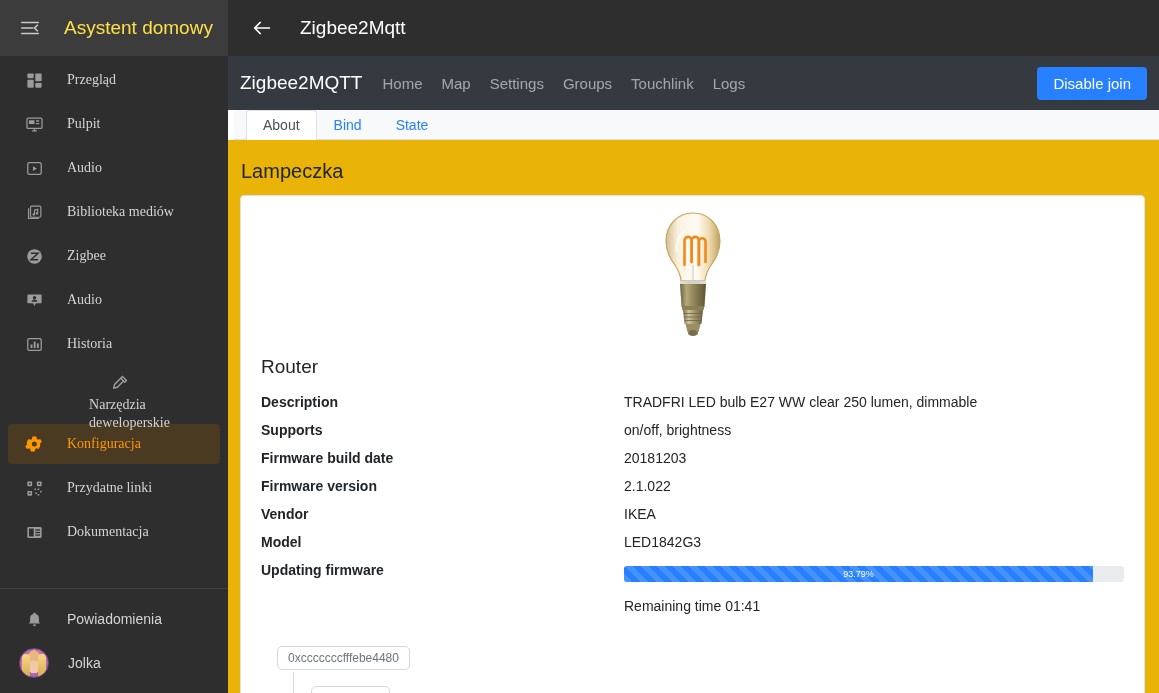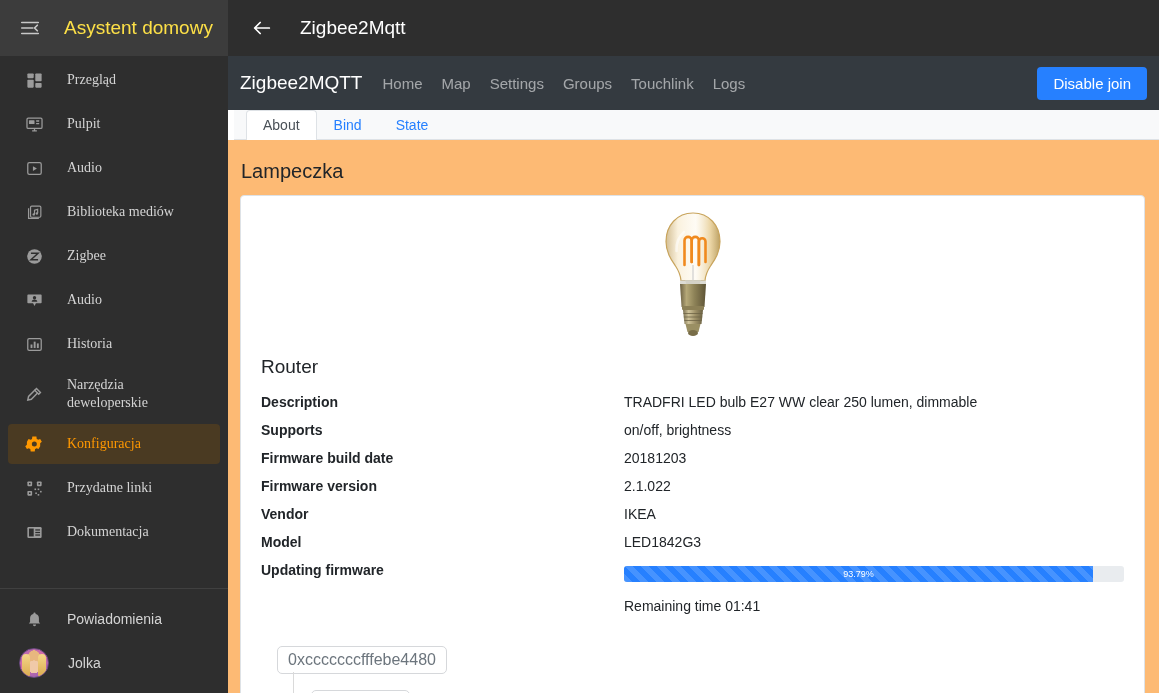--- a/index.html
+++ b/index.html
@@ -58,21 +58,21 @@
     display: flex;
     align-items: center;
     height: 40px;
     margin: 4px 8px;
     border-radius: 4px;
     padding-left: 12px;
     cursor: pointer;
     color: #d4d4d4;
     font-size: 14px;
   }
-  .nav-item.tall { height: 52px; }
+  .nav-item.tall { height: 52px; flex-direction: column; }
   .nav-item .ico {
     width: 28px; height: 28px;
     display: flex; align-items: center; justify-content: center;
     color: #9b9b9b;
     flex: 0 0 28px;
   }
   .nav-item .label {
     margin-left: 19px;
     line-height: 1.3;
     white-space: pre-line;
@@ -214,21 +214,21 @@
   .tab.active {
     background: #fff;
     color: #495057;
     border-color: #dee2e6 #dee2e6 #fff;
   }
 
   .content {
     flex: 1 1 auto;
     overflow: hidden;
     padding: 12px 14px 0 12px;
-    background: #fdba74;
+    background: #eab308;
   }
   .page-title {
     font-size: 20px;
     color: #212529;
     font-weight: 400;
     margin: 8px 0 12px 1px;
   }
   .card {
     border: 1px solid #dee2e6;
     border-radius: 4px;
@@ -305,21 +305,21 @@
   .tree {
     margin-top: 26px;
     position: relative;
     padding-left: 20px;
   }
   .tree-node {
     display: inline-block;
     border: 1px solid #d6d8db;
     border-radius: 5px;
     padding: 4px 10px;
-    font-size: 16px;
+    font-size: 12px;
     color: #6c757d;
     background: #fff;
     white-space: nowrap;
   }
   .tree-node b { color: #495057; font-weight: bold; }
   .tree-lvl2 { margin-left: 34px; margin-top: 16px; position: relative; }
   .tree-line-v {
     position: absolute;
     left: 20px; top: 0; width: 1px; background: #dadada;
   }

